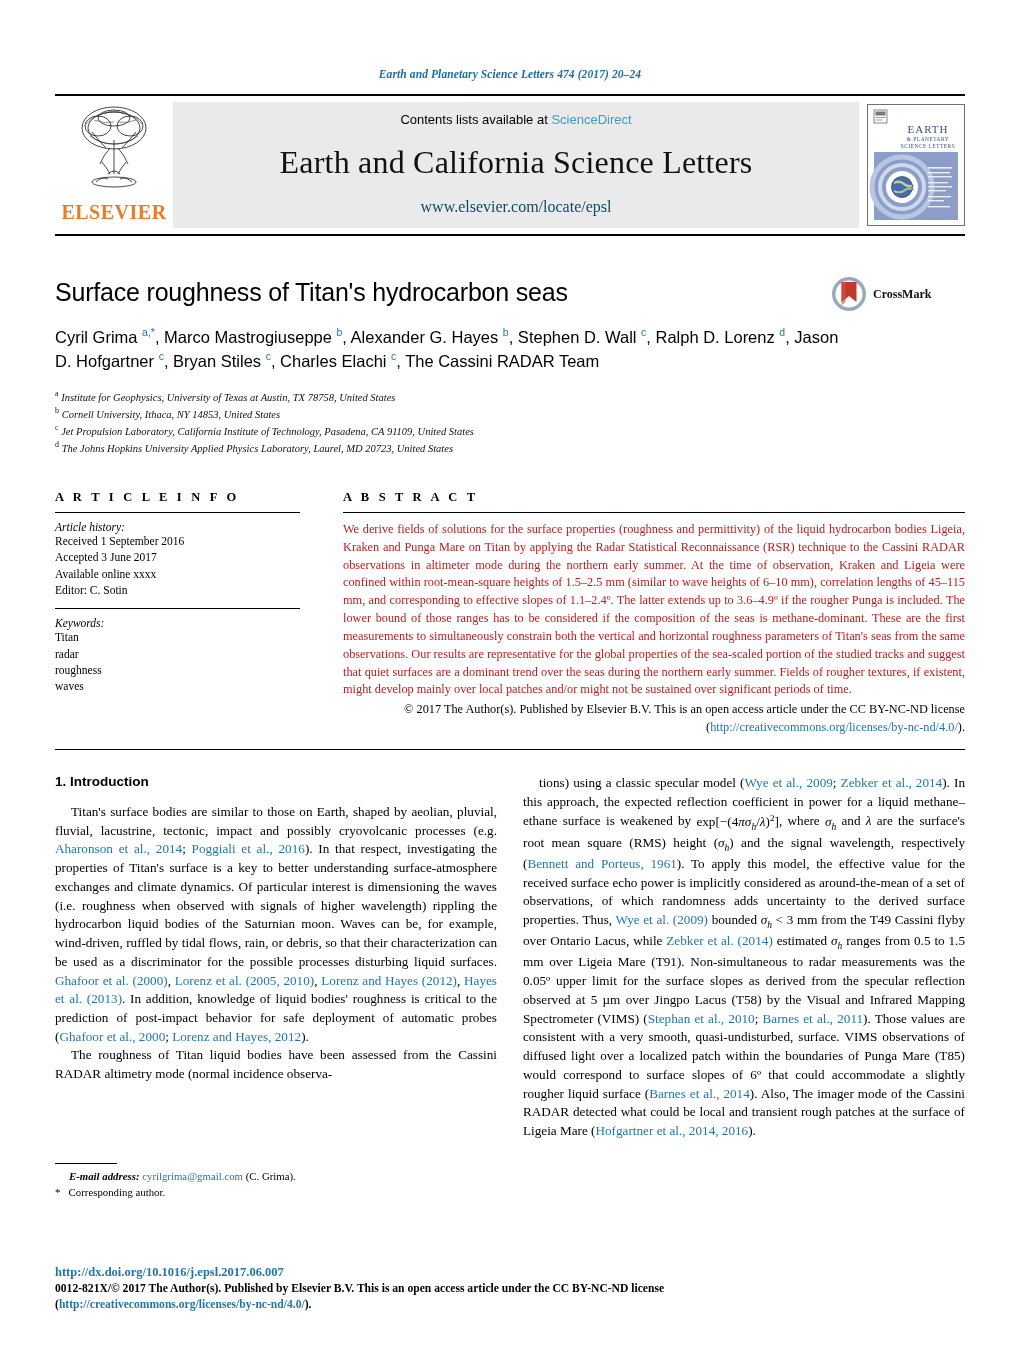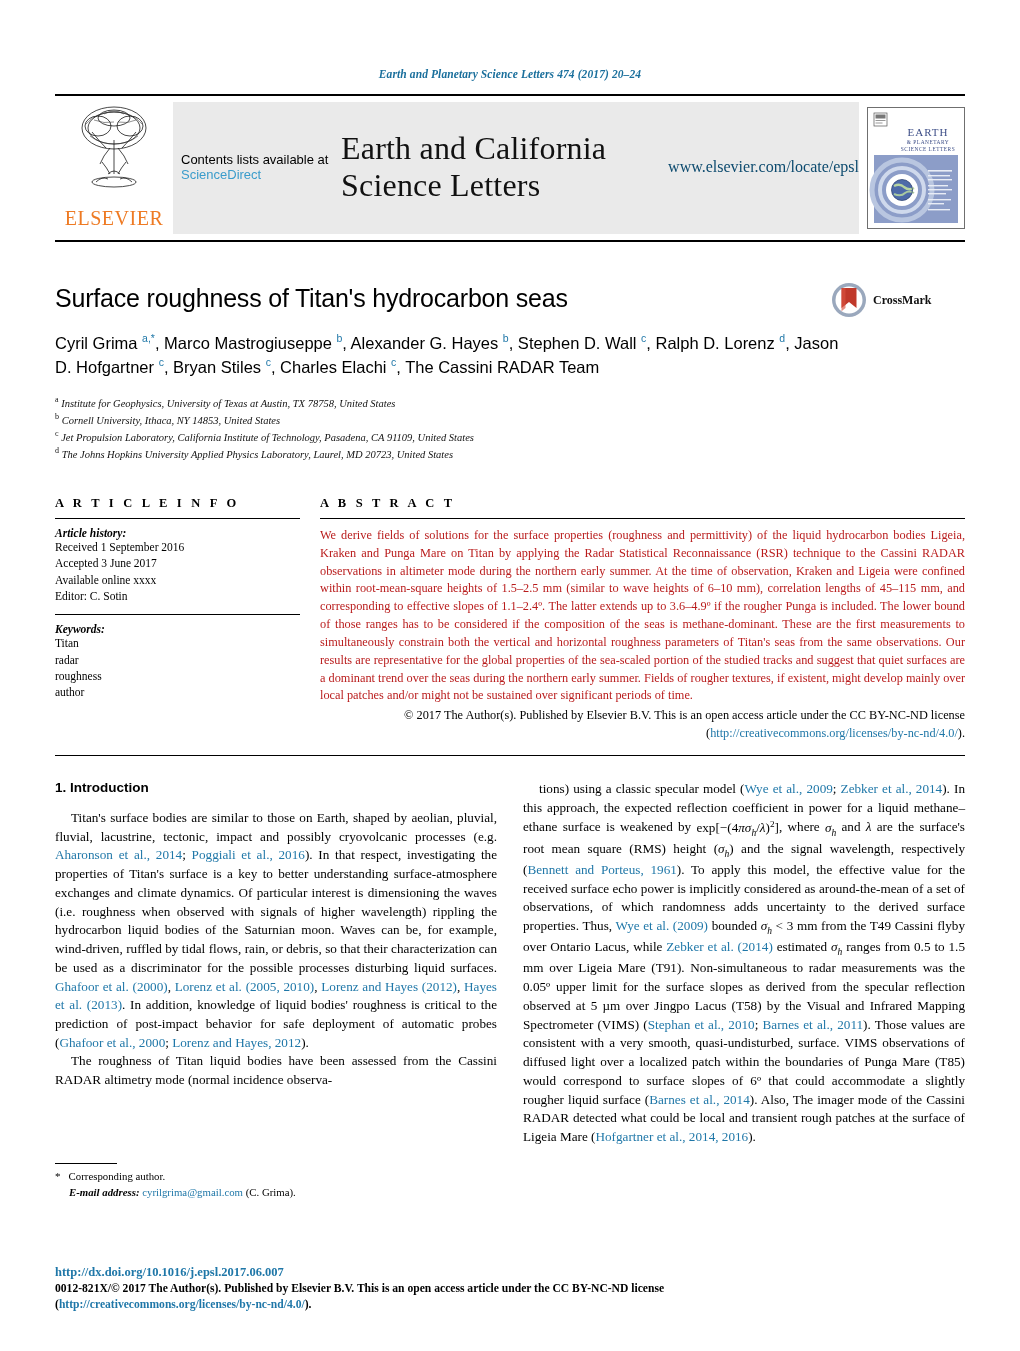--- a/index.html
+++ b/index.html
@@ -51,31 +51,31 @@
     align-items: center;
     justify-content: flex-end;
     padding-bottom: 4px;
   }
   .tree-svg { display:block; }
   .elsevier-word {
     font-family: "Liberation Serif", serif;
     font-size: 20px;
     letter-spacing: .5px;
     color: #ee7a23;
-    font-weight: normal;
-    margin-top: 13px;
+    font-weight: bold;
+    margin-top: 7px;
   }
   .masthead-center {
     flex: 1 1 auto;
     background: #eaeaea;
     display: flex;
-    flex-direction: row;
+    flex-direction: column;
     align-items: center;
     justify-content: space-between;
-    padding: 10px 0 12px 8px;
+    padding: 10px 0 12px 0;
   }
   .contents-line {
     font-family: "Liberation Sans", sans-serif;
     font-size: 13px;
     color: #000;
   }
   .contents-line .sd { color: #3a9ccb; }
   .journal-title {
     font-family: "Liberation Serif", serif;
     font-size: 32px;
@@ -139,36 +139,36 @@
     font-family: "Liberation Serif", serif;
     font-size: 12px;
     font-weight: bold;
     color: #111;
   }
 
   
   .info-row {
     margin: 34px 55px 0 55px;
     display: flex;
-    gap: 20px;
+    gap: 43px;
   }
   .col-info { flex: 0 0 245px; }
   .col-abs  { flex: 1 1 auto; }
 
   .sec-head {
     font-family: "Liberation Serif", serif;
     font-size: 12.5px;
     font-weight: bold;
     letter-spacing: 3.2px;
     margin-bottom: 7px;
   }
   .rule { border-top: 1.4px solid #000; margin: 0 0 8px 0; }
   .rule-thin { border-top: 1px solid #000; margin: 10px 0 8px 0; }
 
-  .info-label { font-style: italic; font-weight: bold; font-size: 11.5px; }
+  .info-label { font-style: italic; font-weight: normal; font-size: 11.5px; }
   .info-line { font-size: 11.5px; line-height: 1.42; }
 
   .abstract-text {
     font-size: 12.3px;
     line-height: 1.45;
     text-align: justify;
     color: #b91c1c;
   }
   .copyright {
     font-size: 12.3px;
@@ -351,21 +351,21 @@
           <div class="info-line">Accepted 3 June 2017</div>
           <div class="info-line">Available online xxxx</div>
           <div class="info-line">Editor: C. Sotin</div>
         </div>
       <div class="rule-thin"></div>
       <div class="info-label">Keywords:</div>
       <div>
           <div class="info-line">Titan</div>
           <div class="info-line">radar</div>
           <div class="info-line">roughness</div>
-          <div class="info-line">author</div>
+          <div class="info-line">waves</div>
         </div>
     </div>
 
     <div class="col-abs">
       <div class="sec-head">A B S T R A C T</div>
       <div class="rule"></div>
       <div class="abstract-text">We derive fields of solutions for the surface properties (roughness and permittivity) of the liquid hydrocarbon bodies Ligeia, Kraken and Punga Mare on Titan by applying the Radar Statistical Reconnaissance (RSR) technique to the Cassini RADAR observations in altimeter mode during the northern early summer. At the time of observation, Kraken and Ligeia were confined within root-mean-square heights of 1.5–2.5 mm (similar to wave heights of 6–10 mm), correlation lengths of 45–115 mm, and corresponding to effective slopes of 1.1–2.4º. The latter extends up to 3.6–4.9º if the rougher Punga is included. The lower bound of those ranges has to be considered if the composition of the seas is methane-dominant. These are the first measurements to simultaneously constrain both the vertical and horizontal roughness parameters of Titan's seas from the same observations. Our results are representative for the global properties of the sea-scaled portion of the studied tracks and suggest that quiet surfaces are a dominant trend over the seas during the northern early summer. Fields of rougher textures, if existent, might develop mainly over local patches and/or might not be sustained over significant periods of time.</div>
       <div class="copyright"><span>© 2017 The Author(s). Published by Elsevier B.V. This is an open access article under the CC BY-NC-ND license (</span><span class="ref">http://creativecommons.org/licenses/by-nc-nd/4.0/</span><span>).</span></div>
     </div>
   </div>
@@ -382,29 +382,29 @@
     </div>
     <div class="bcol">
       <div>
           <p class="para">tions) using a classic specular model (<span class="ref">Wye et al., 2009</span>; <span class="ref">Zebker et al., 2014</span>). In this approach, the expected reflection coefficient in power for a liquid methane–ethane surface is weakened by <span class="eq">exp[−(4<i>πσ<sub>h</sub></i>/<i>λ</i>)<sup class="sm">2</sup>]</span>, where <span class="eq"><i>σ<sub>h</sub></i></span> and <span class="eq"><i>λ</i></span> are the surface's root mean square (RMS) height (<span class="eq"><i>σ<sub>h</sub></i></span>) and the signal wavelength, respectively (<span class="ref">Bennett and Porteus, 1961</span>). To apply this model, the effective value for the received surface echo power is implicitly considered as around-the-mean of a set of observations, of which randomness adds uncertainty to the derived surface properties. Thus, <span class="ref">Wye et al. (2009)</span> bounded <span class="eq"><i>σ<sub>h</sub></i></span> &lt; 3 mm from the T49 Cassini flyby over Ontario Lacus, while <span class="ref">Zebker et al. (2014)</span> estimated <span class="eq"><i>σ<sub>h</sub></i></span> ranges from 0.5 to 1.5 mm over Ligeia Mare (T91). Non-simultaneous to radar measurements was the 0.05º upper limit for the surface slopes as derived from the specular reflection observed at 5 µm over Jingpo Lacus (T58) by the Visual and Infrared Mapping Spectrometer (VIMS) (<span class="ref">Stephan et al., 2010</span>; <span class="ref">Barnes et al., 2011</span>). Those values are consistent with a very smooth, quasi-undisturbed, surface. VIMS observations of diffused light over a localized patch within the boundaries of Punga Mare (T85) would correspond to surface slopes of 6º that could accommodate a slightly rougher liquid surface (<span class="ref">Barnes et al., 2014</span>). Also, The imager mode of the Cassini RADAR detected what could be local and transient rough patches at the surface of Ligeia Mare (<span class="ref">Hofgartner et al., 2014, 2016</span>).</p>
         </div>
     </div>
   </div>
 
   <div class="footnote">
     <div class="fn-rule"></div>
-    <div class="fn-line">
-      <span class="fn-star">*</span>
-      &nbsp;&nbsp;<span>Corresponding author.</span>
-    </div>
     <div class="fn-line" style="padding-left:14px">
       <span class="lbl">E-mail address:</span>
       <span class="ref">cyrilgrima@gmail.com</span>
       <span>(C. Grima).</span>
     </div>
+    <div class="fn-line">
+      <span class="fn-star">*</span>
+      &nbsp;&nbsp;<span>Corresponding author.</span>
+    </div>
   </div>
 
   <div class="footer">
     <div class="doi">http://dx.doi.org/10.1016/j.epsl.2017.06.007</div>
     <div class="issn-line">
       <span>0012-821X/© 2017 The Author(s). Published by Elsevier B.V. This is an open access article under the CC BY-NC-ND license</span>
     </div>
     <div class="issn-line">
       <span>(</span><span class="lic">http://creativecommons.org/licenses/by-nc-nd/4.0/</span><span>).</span>
     </div>

